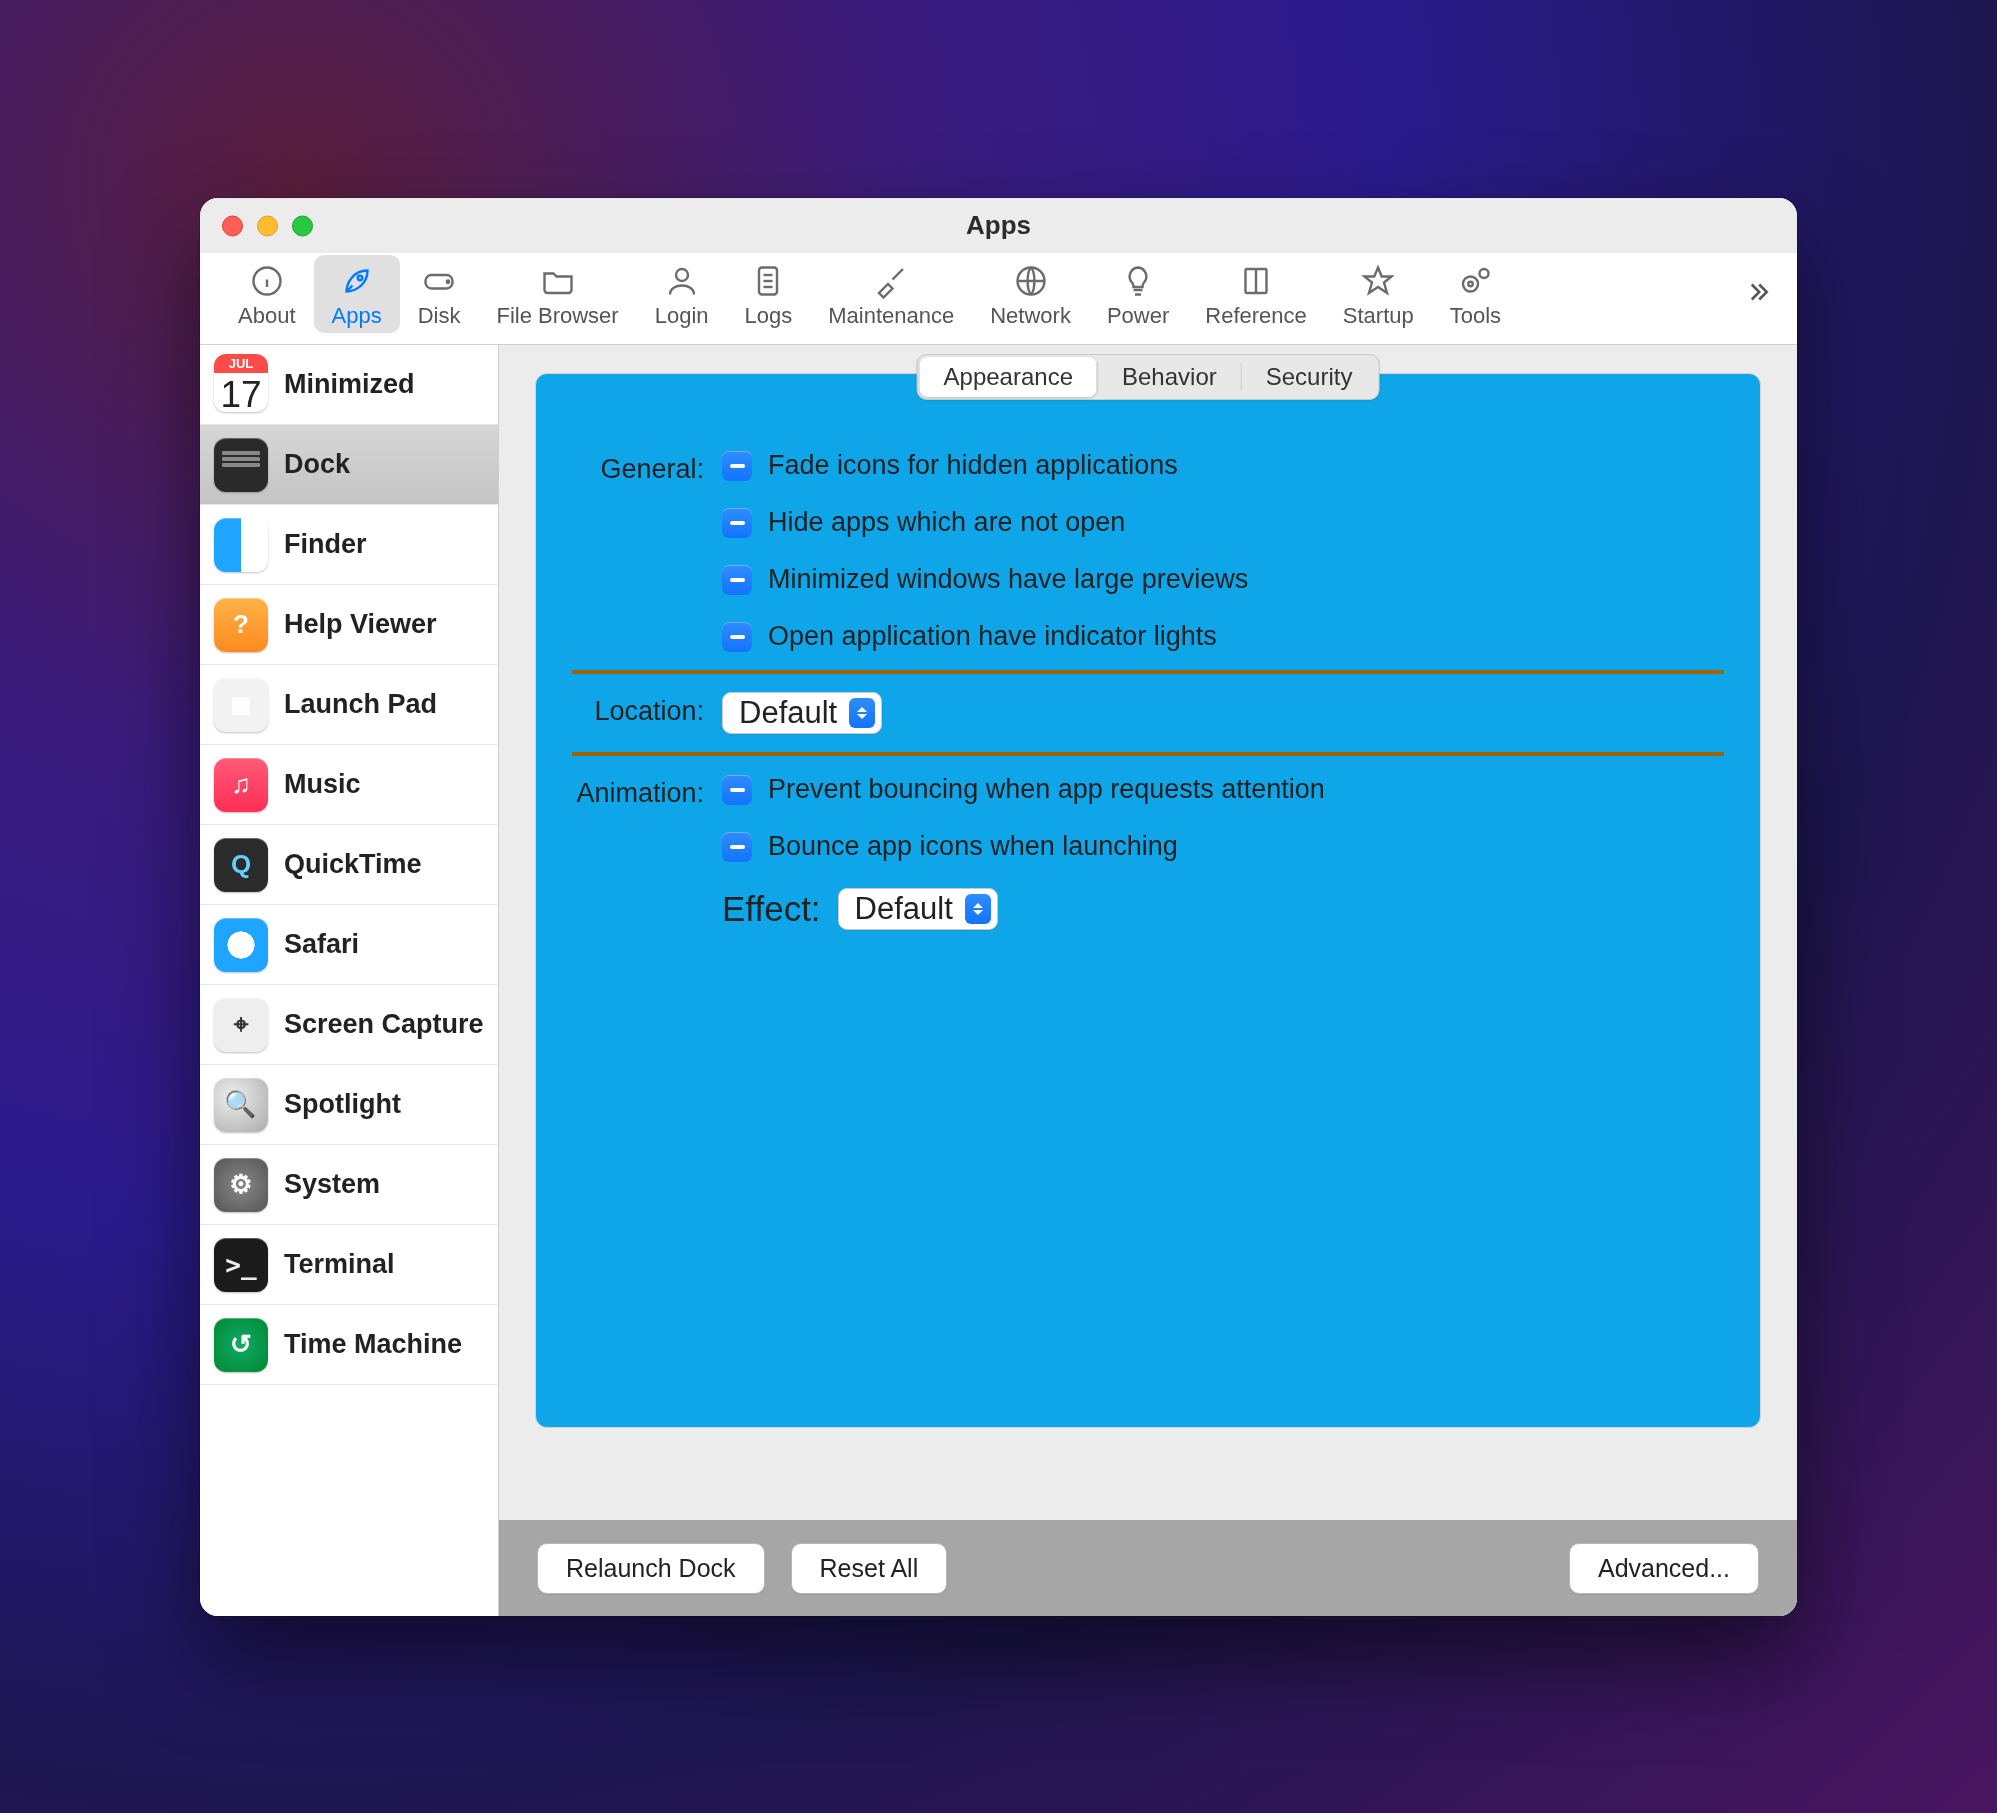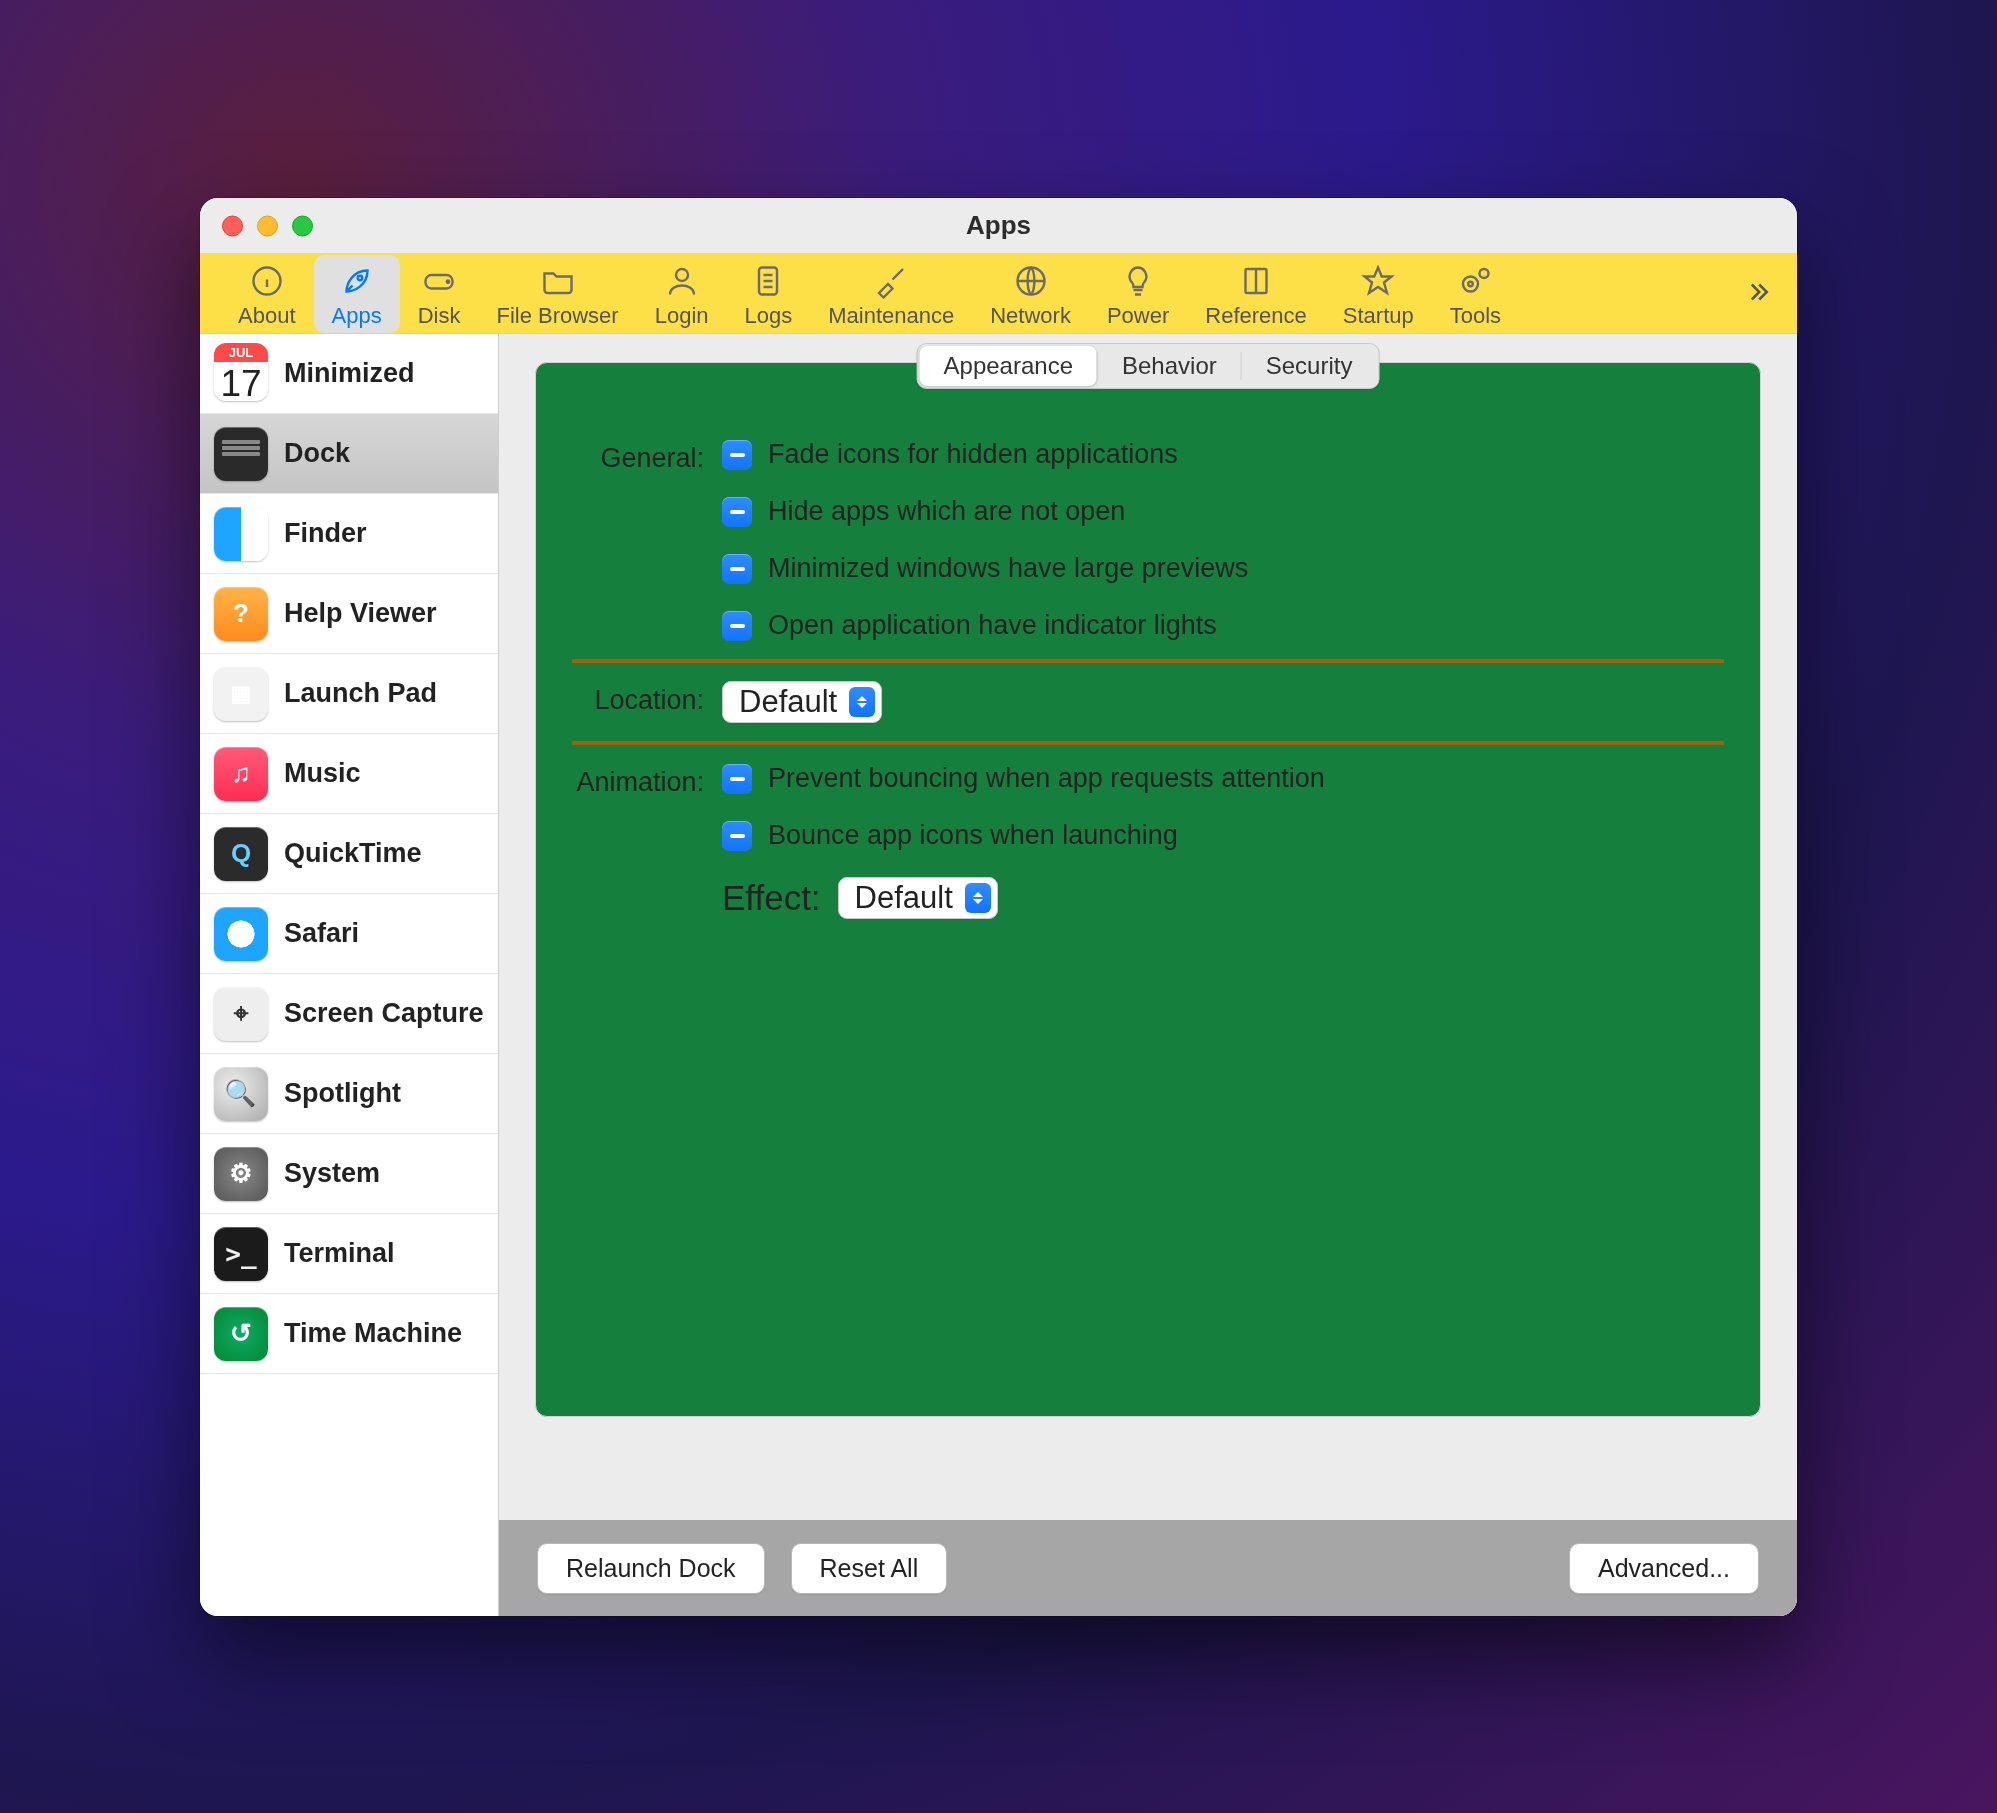--- a/index.html
+++ b/index.html
@@ -21,40 +21,40 @@
   }
   
   .titlebar { height: 55px; position: relative; display:flex; align-items:center; justify-content:center; background:#ececec; }
   .traffic { position:absolute; left:22px; top:50%; transform:translateY(-50%); display:flex; gap:14px; }
   .tl { width:21px; height:21px; border-radius:50%; }
   .tl.red{background:#ff5f57;border:1px solid #e14239;}
   .tl.yel{background:#febc2e;border:1px solid #dfa023;}
   .tl.grn{background:#28c840;border:1px solid #1ba331;}
   .title { font-weight:700; font-size:26px; color:#2c2c2c; }
   
-  .toolbar { display:flex; align-items:flex-start; padding: 2px 16px 0 20px; gap:0; border-bottom:1px solid #cfcfcf; background:#fde047; }
+  .toolbar { display:flex; align-items:flex-start; padding: 2px 16px 11px 20px; gap:0; border-bottom:1px solid #cfcfcf; background:#ffffff; }
   .tb-item { display:flex; flex-direction:column; align-items:center; justify-content:flex-start; padding:6px 18px 4px; border-radius:10px; color:#666; cursor:default; }
   .tb-item.active { background:#e0e0e0; color:#007aff; }
   .tb-item .ic { height:40px; display:flex; align-items:center; justify-content:center; }
   .tb-item svg { width:36px; height:36px; stroke:#6b6b6b; fill:none; stroke-width:1.6; }
   .tb-item.active svg { stroke:#007aff; }
   .tb-label { font-size:22px; margin-top:2px; color:#555; }
   .tb-item.active .tb-label{ color:#007aff; }
   .tb-spacer { flex:1; }
   .tb-overflow { align-self:center; padding:8px; }
   .tb-overflow svg{ width:30px;height:30px;stroke:#555;fill:none;stroke-width:2;}
   
   .body { flex:1; display:flex; overflow:hidden; }
   .sidebar { width:299px; background:#fff; border-right:1px solid #cfcfcf; overflow-y:auto; }
   .sb-item { display:flex; align-items:center; gap:16px; height:80px; padding:0 14px; border-bottom:1px solid #e6e6e6; font-size:27px; font-weight:700; color:#222; cursor:default;}
   .sb-item.selected { background: linear-gradient(#d6d6d6,#c4c4c4); }
   .sb-icon { width:54px; height:54px; border-radius:12px; display:flex; align-items:center; justify-content:center; font-size:26px; color:#fff; flex-shrink:0; box-shadow: 0 1px 2px rgba(0,0,0,0.25), inset 0 1px 0 rgba(255,255,255,0.3);}
   .content { flex:1; display:flex; flex-direction:column; background:#ececec; }
   .content-inner { flex:1; padding:28px 36px 20px; overflow:auto; }
-  .panel { background:#15803d; border:1px solid #d3d3d3; border-radius:12px; position:relative; padding:58px 36px 30px; min-height:1055px;}
+  .panel { background:#0ea5e9; border:1px solid #d3d3d3; border-radius:12px; position:relative; padding:58px 36px 30px; min-height:1055px;}
   
   .seg { position:absolute; top:-20px; left:50%; transform:translateX(-50%); display:flex; background:#e8e8e8; border:1px solid #c9c9c9; border-radius:10px; padding:2px; box-shadow:0 1px 2px rgba(0,0,0,0.08);}
   .seg-item { padding:6px 24px; font-size:24px; color:#333; border-radius:8px; cursor:default;}
   .seg-item.active { background:#fff; box-shadow:0 1px 3px rgba(0,0,0,0.18);}
   .seg-div { width:1px; background:#cfcfcf; margin:6px 0;}
   
   .group { display:flex; padding:18px 0; }
   .group + .group { border-top:4px solid #a16207; }
   .g-label { width:150px; text-align:right; font-size:27px; color:#222; padding-right:18px; padding-top:4px;}
   .g-body { flex:1; display:flex; flex-direction:column; gap:26px; }

